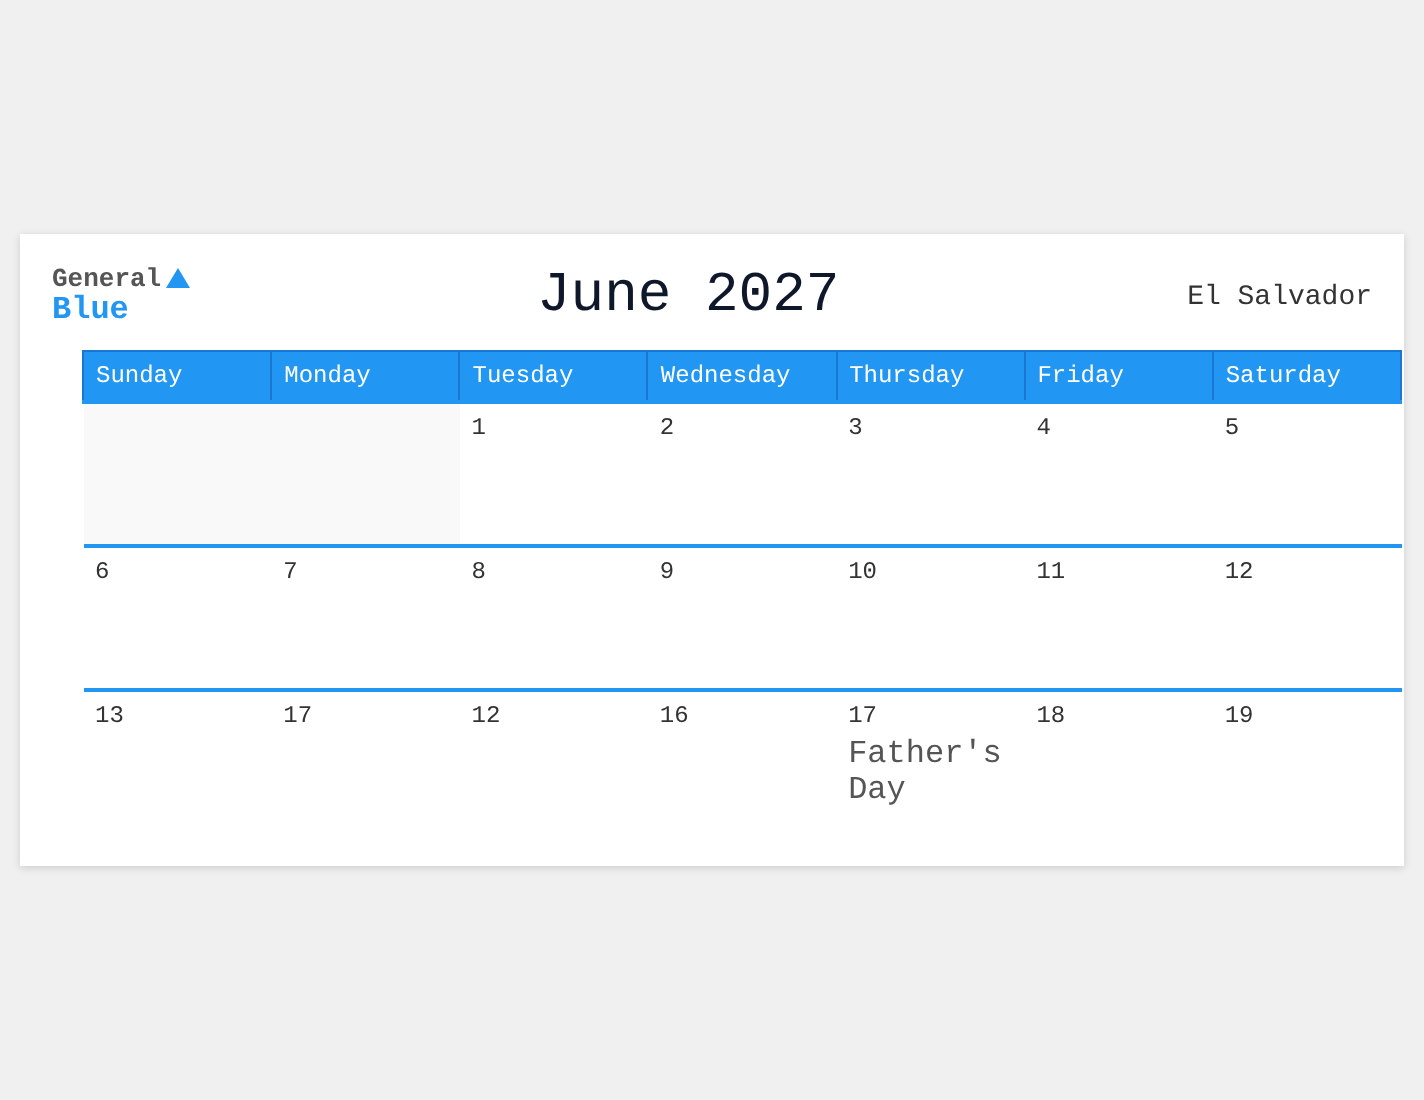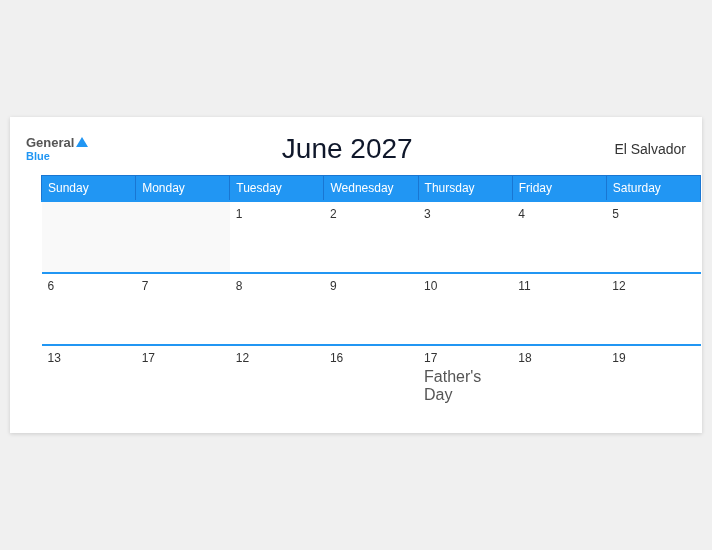--- a/index.html
+++ b/index.html
@@ -10,34 +10,35 @@
       justify-content: center;
       align-items: center;
       width: 712px;
       height: 550px;
     }
     .calendar-wrapper {
       background: white;
       width: 692px;
       padding: 16px 16px 16px 16px;
       box-shadow: 0 1px 4px rgba(0,0,0,0.15);
+      font-family: Liberation Mono, monospace;
     }
     .header {
       display: flex;
       align-items: center;
       justify-content: space-between;
       margin-bottom: 10px;
     }
     .logo {
       display: flex;
       flex-direction: column;
       line-height: 1.1;
     }
     .logo-blue {
-      font-size: 11px;
+      font-size: 16px;
       font-weight: bold;
       color: #2196F3;
     }
     .logo-triangle {
       display: inline-block;
       width: 0;
       height: 0;
       border-left: 6px solid transparent;
       border-right: 6px solid transparent;
       border-bottom: 10px solid #2196F3;

